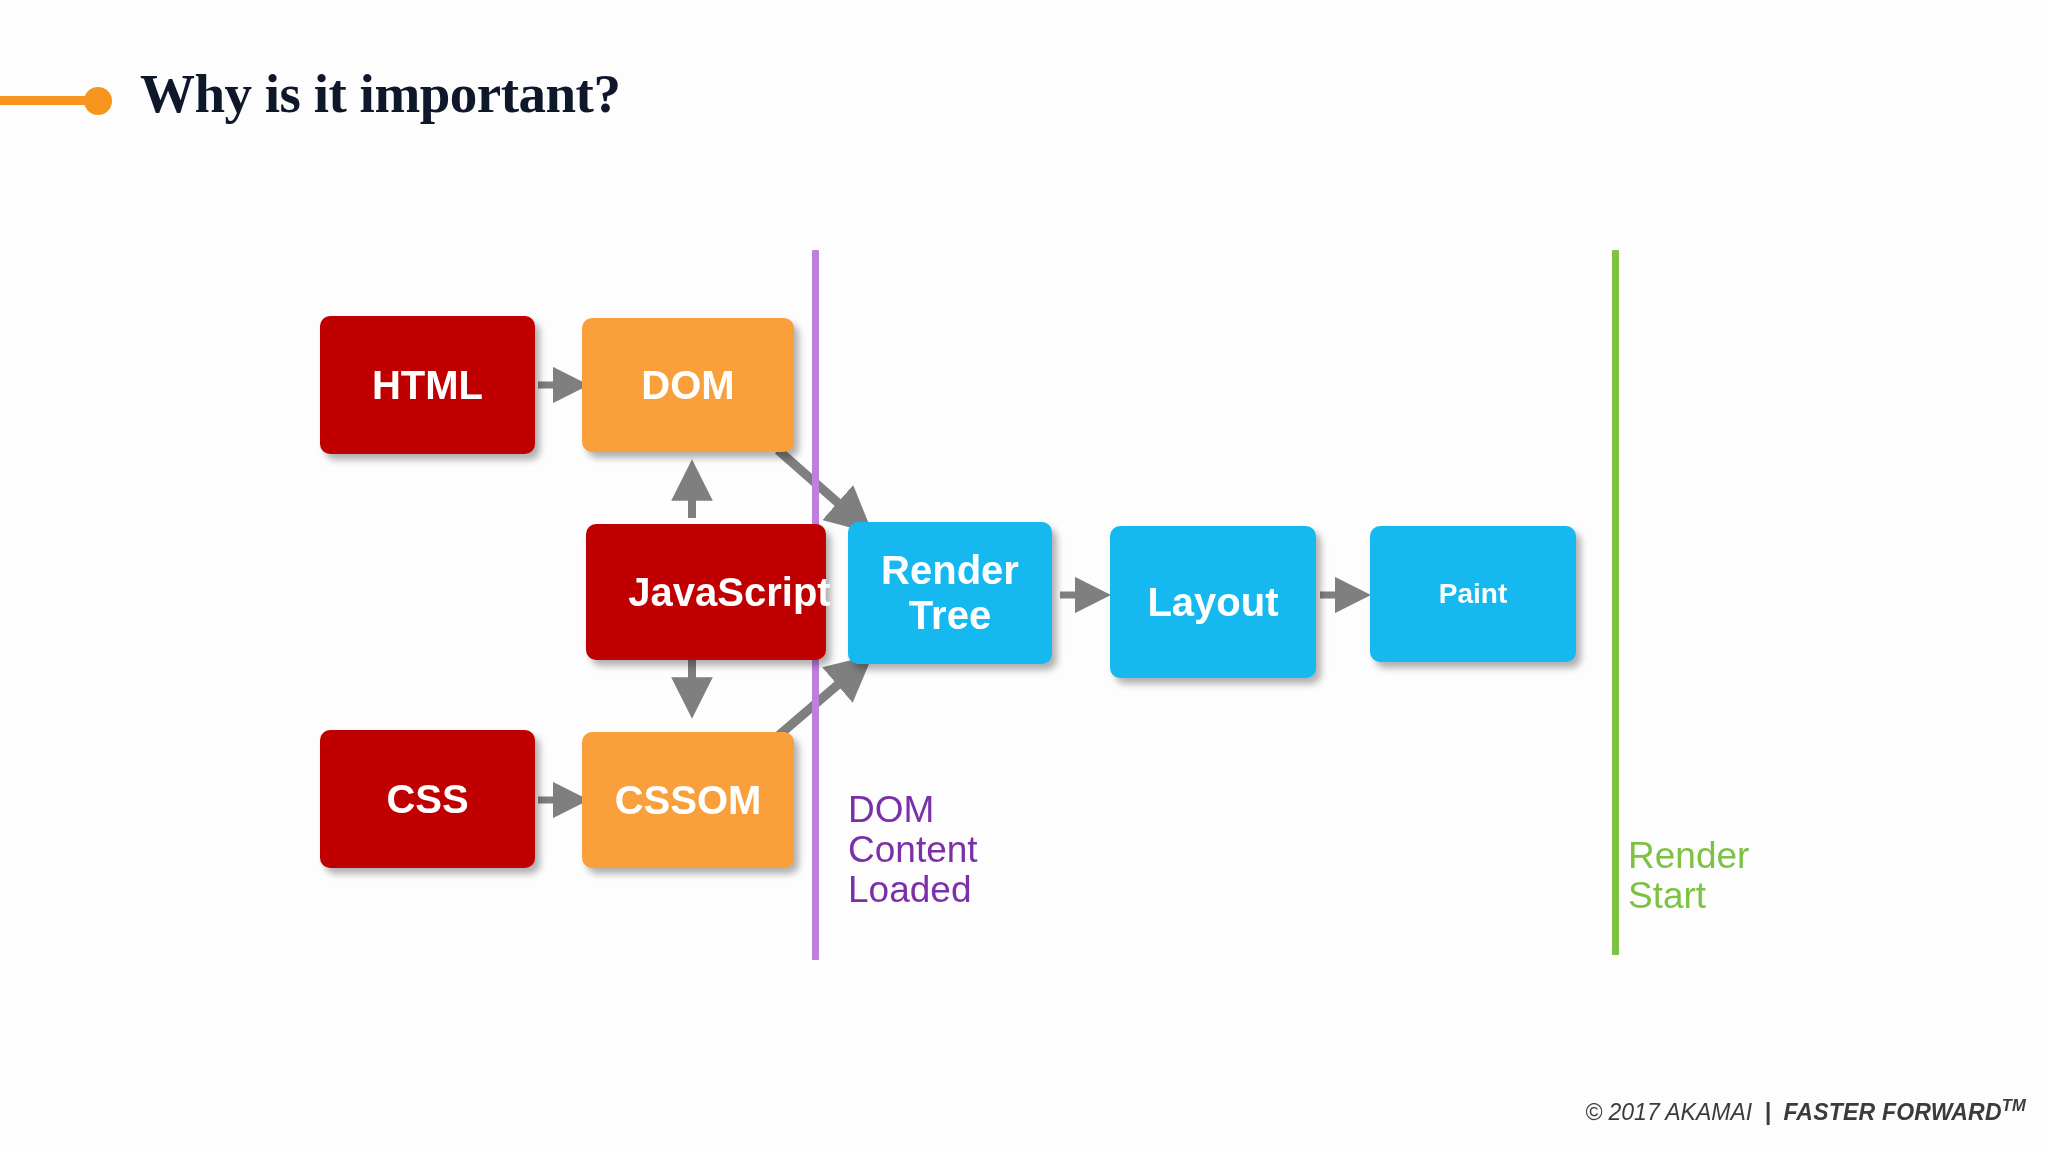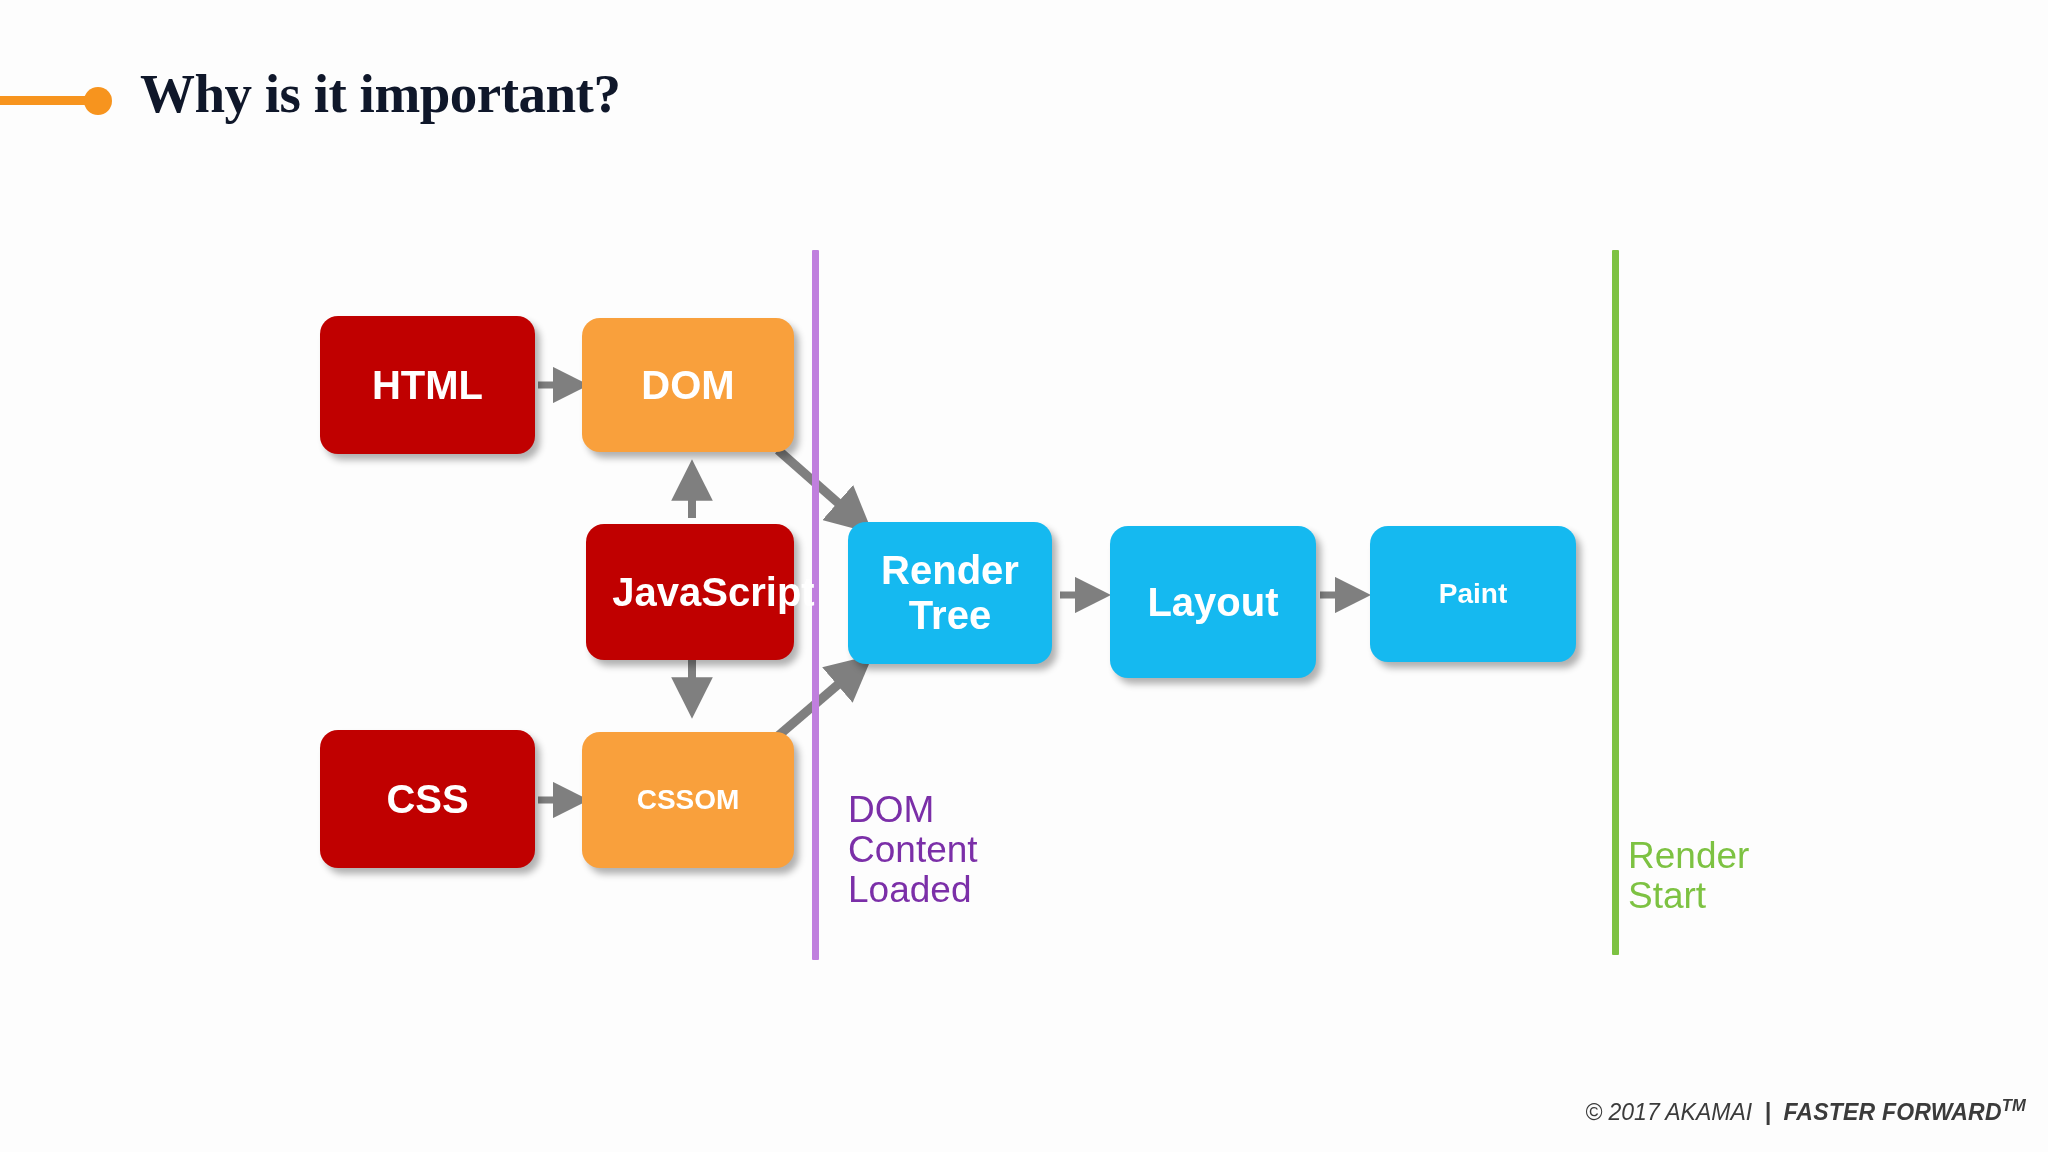--- a/index.html
+++ b/index.html
@@ -71,21 +71,21 @@
     pointer-events: none;
   }
 
   
   .node {
     position: absolute;
     display: flex;
     align-items: center;
     justify-content: center;
     text-align: center;
-    border-radius: 18px;
+    border-radius: 10px;
     color: #ffffff;
     font-weight: bold;
     line-height: 1.12;
     box-shadow: 5px 6px 7px rgba(0,0,0,0.30);
     box-sizing: border-box;
     font-family: "Liberation Sans", sans-serif;
   }
   .node.red    { background: #C00000; }
   .node.orange { background: #F9A03C; }
   .node.blue   { background: #15B9F0; }
@@ -187,29 +187,29 @@
 Start</div>
 
   <div class="node red" style="left:320px; top:316px; width:215px; height:138px; font-size:40px;">
     <span>HTML</span>
   </div>
 
   <div class="node orange" style="left:582px; top:318px; width:212px; height:134px; font-size:40px;">
     <span>DOM</span>
   </div>
 
-  <div class="node red" style="left:586px; top:524px; width:208px; height:136px; font-size:40px;padding-left:47px;">
+  <div class="node red" style="left:586px; top:524px; width:240px; height:136px; font-size:40px;padding-left:47px;">
     <span>JavaScript</span>
   </div>
 
   <div class="node red" style="left:320px; top:730px; width:215px; height:138px; font-size:40px;">
     <span>CSS</span>
   </div>
 
-  <div class="node orange" style="left:582px; top:732px; width:212px; height:136px; font-size:28px;">
+  <div class="node orange" style="left:582px; top:732px; width:212px; height:136px; font-size:40px;">
     <span>CSSOM</span>
   </div>
 
   <div class="node blue" style="left:848px; top:522px; width:204px; height:142px; font-size:40px;">
     <span style="white-space: pre-line;">Render
 Tree</span>
   </div>
 
   <div class="node blue" style="left:1110px; top:526px; width:206px; height:152px; font-size:40px;">
     <span>Layout</span>

